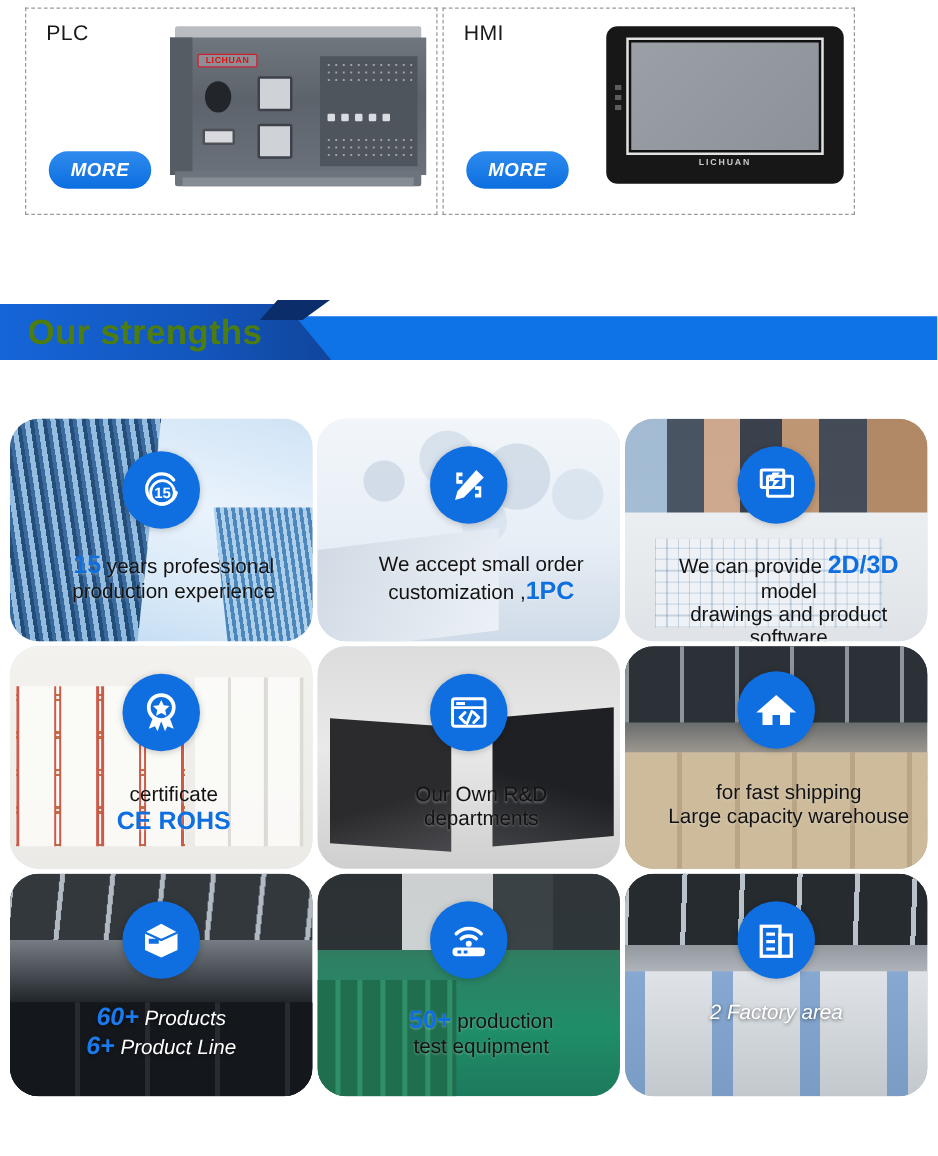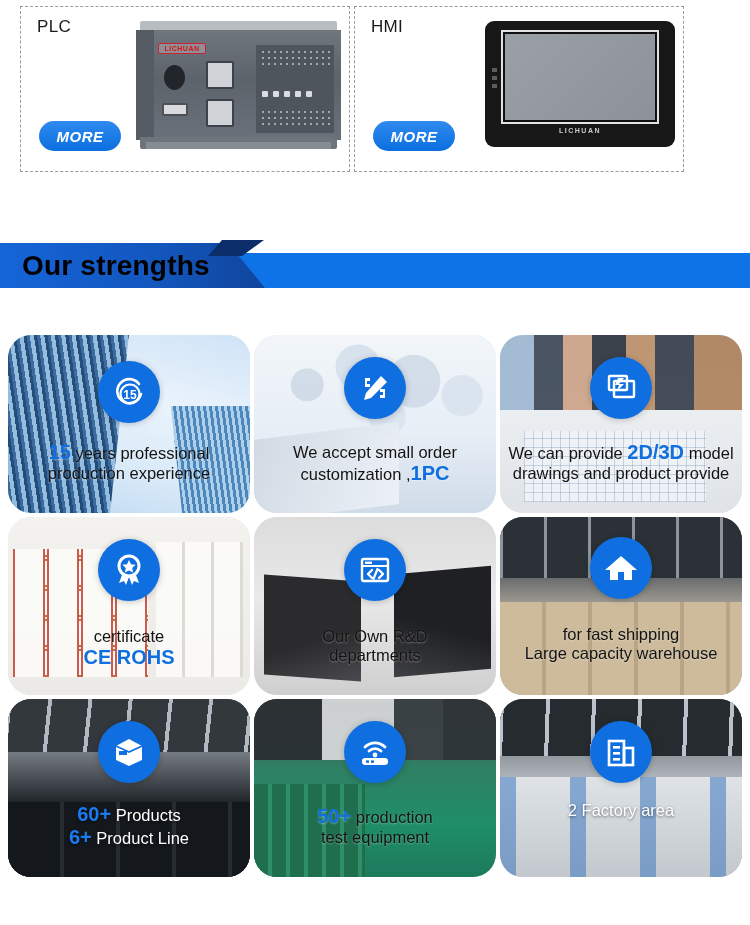--- a/index.html
+++ b/index.html
@@ -88,21 +88,21 @@
     clip-path: polygon(0 0, 228px 0, 265px 45px, 0 45px);
   }
   .banner-notch {
     position: absolute; left: 196px; top: 0; width: 68px; height: 16px;
     background: #0b2e6b;
     clip-path: polygon(26px 0, 68px 0, 46px 16px, 12px 16px);
   }
   .banner-title {
     position: absolute; left: 22px; top: 3px; height: 45px;
     display: flex; align-items: center;
-    color: #000000; font-size: 28px; font-weight: bold; letter-spacing: .2px;
+    color: #4d7c0f; font-size: 28px; font-weight: bold; letter-spacing: .2px;
   }
 
   
   .grid {
     position: absolute; left: 8px; top: 335px;
     width: 734px; height: 542px;
     display: grid;
     grid-template-columns: repeat(3, 1fr);
     grid-template-rows: repeat(3, 1fr);
     gap: 4px;
@@ -119,22 +119,22 @@
     z-index: 3;
   }
   .badge svg { display:block; }
 
   .caption {
     position: absolute; left: 0; right: 0; z-index: 3;
     text-align: center; line-height: 1.14;
     font-size: 16.5px; padding: 0 4px;
     text-shadow: 0 1px 2px rgba(255,255,255,.35);
   }
-  .caption.dark { color:#131313; }
-  .caption.light { color:#ffffff; text-shadow: 0 1px 3px rgba(0,0,0,.55); }
+  .caption.dark { color:#131313;margin-left:20px; }
+  .caption.light { color:#ffffff; text-shadow: 0 1px 3px rgba(0,0,0,.55); font-style: italic; }
   .caption .hl { color:#0f6fe0; font-weight:bold; }
   .caption .hl-l { color:#1a7bf0; font-weight:bold; }
   .caption .big { font-size:20px; font-weight:bold; }
 
   
   
   .bg-sky { background:
       linear-gradient(195deg,#cfe3f6 0%, #eaf3fc 38%, #d8e9f8 70%, #bcd8f0 100%); }
   .bg-sky::before { content:""; position:absolute; left:-6%; top:-4%; width:52%; height:112%;
       background: repeating-linear-gradient(76deg,#2c5f96 0 3px,#8fb9dd 3px 7px,#14406e 7px 10px);
@@ -307,21 +307,21 @@
       <div class="bg bg-meet"></div>
       <div class="badge" style="top:22px">
         <svg width="38" height="38" viewBox="0 0 38 38">
           <rect x="12" y="12" width="20" height="16" fill="none" stroke="#fff" stroke-width="2.4" rx="1"></rect>
           <rect x="7" y="7" width="18" height="14" fill="none" stroke="#fff" stroke-width="2.4" rx="1"></rect>
           <path d="M16 9 l6 0 -5 6 5 0 -7 7 2 -6 -4 0 z" fill="#fff"></path>
         </svg>
       </div>
       <div class="caption dark" style="top:106px">
         <div><span>We can provide </span><span class="hl big">2D/3D</span><span> model</span></div>
-        <div>drawings and product provide</div>
+        <div>drawings and product software</div>
       </div>
     </div>
 
     <div class="cell">
       <div class="bg bg-cert"></div>
       <div class="badge" style="top:22px">
         <svg width="38" height="38" viewBox="0 0 38 38">
           <circle cx="19" cy="15" r="10" fill="none" stroke="#fff" stroke-width="3"></circle>
           <path d="M19 9 l2 4.2 4.6.6 -3.4 3.2 .9 4.6 -4.1-2.2 -4.1 2.2 .9-4.6 -3.4-3.2 4.6-.6 z" fill="#fff"></path>
           <path d="M12 24 l-3 8 5-2 2 4 3-8 z" fill="#fff"></path>

